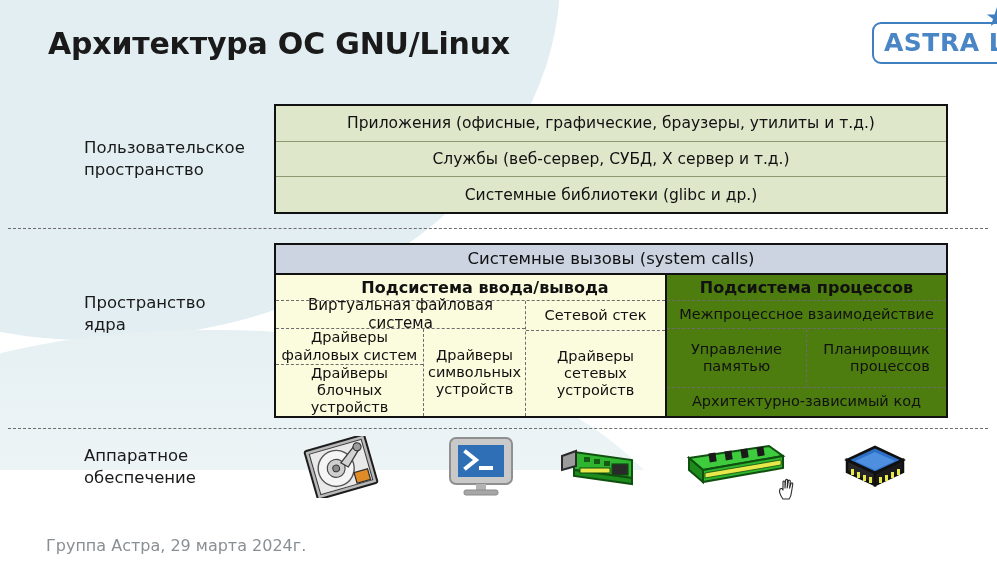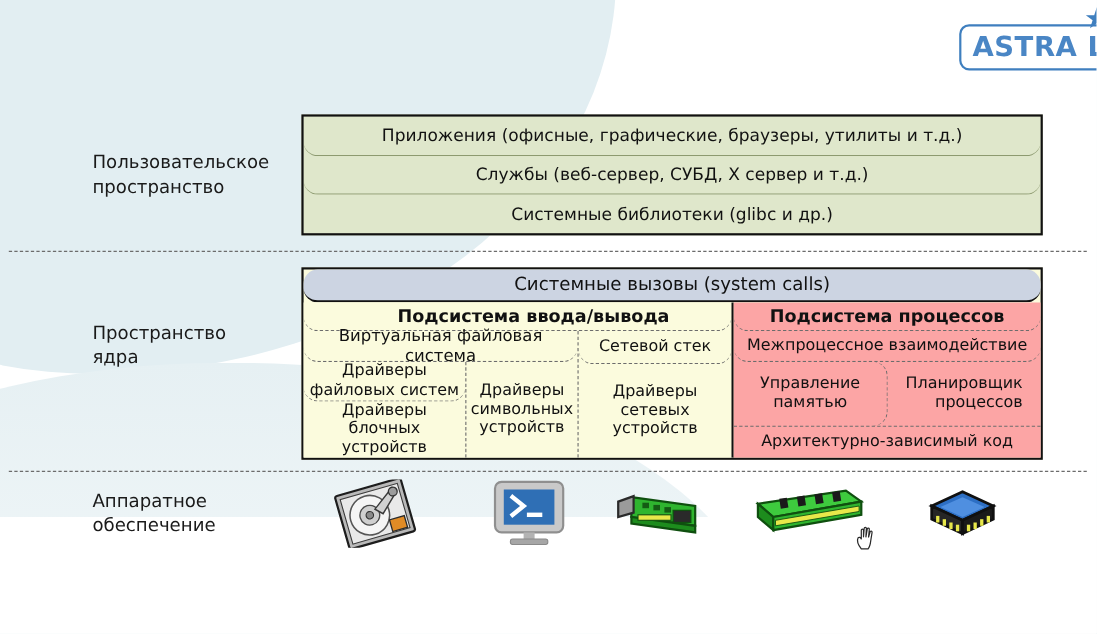--- a/index.html
+++ b/index.html
@@ -90,21 +90,20 @@
   }
   .cell {
     font-size: 15.5px;
     color: #111111;
     display: flex;
     align-items: center;
     justify-content: center;
     text-align: center;
     line-height: 1.18;
     padding: 0 4px;
-    border-radius: 13px;
   }
 
   
   #userspace {
     left: 274px; top: 104px; width: 674px; height: 110px;
     background: #dfe7cb;
     display: flex; flex-direction: column;
   }
   #userspace .cell { flex: 1 1 0; border-bottom: 1px solid #8d9a70; }
   #userspace .cell:last-child { border-bottom: none; }
@@ -143,21 +142,21 @@
   #io-a1 .cell { flex: 1 1 0; font-size: 14.5px; }
   #io-a1 .cell:first-child { border-bottom: 1px dashed #6c6c6c; }
   #io-a2 { flex: 1; font-size: 14.5px; }
   #io-col-c { flex: 1; display: flex; flex-direction: column; }
   #io-c1 { height: 30px; border-bottom: 1px dashed #6c6c6c; font-size: 14.5px; }
   #io-c2 { flex: 1; font-size: 14.5px; }
 
   
   #proc-sub {
     flex: 1;
-    background: #fca5a5;
+    background: #4d7c0f;
     display: flex; flex-direction: column;
   }
   #proc-title {
     height: 26px; font-weight: bold; font-size: 16px;
     border-bottom: 1px dashed #6c6c6c;
   }
   #proc-ipc { height: 28px; border-bottom: 1px dashed #6c6c6c; font-size: 14.5px; }
   #proc-mid { flex: 1; display: flex; border-bottom: 1px dashed #6c6c6c; }
   #proc-mem { flex: 1; border-right: 1px dashed #6c6c6c; font-size: 14.5px; }
   #proc-sched { flex: 1; font-size: 14.5px; text-align: right; }
@@ -182,20 +181,21 @@
 </style>
 </head>
 <body>
 
 <div id="slide">
 
   <div class="blob" id="blob-top"></div>
   <div class="blob" id="blob-bottom"></div>
   <div class="blob" id="blob-bottom-fade"></div>
 
+  <div id="title">Архитектура ОС GNU/Linux</div>
 
   <div id="logo">
     <span id="logo-text">ASTRA LIN</span>
   </div>
   <div id="logo-star">★</div>
 
   <div class="zone-label" id="label-user">Пользовательское<br>пространство</div>
   <div class="zone-label" id="label-kernel">Пространство<br>ядра</div>
   <div class="zone-label" id="label-hw">Аппаратное<br>обеспечение</div>
 
@@ -318,14 +318,15 @@
       <rect x="54" y="25" width="3" height="6" fill="#e8e84a"></rect>
     </svg>
   </div>
 
   <div id="cursor">
     <svg width="22" height="26" viewBox="0 0 22 26">
       <path d="M6 22 C3 18 2 14 3 12 C4 11 5.5 11.5 6 13 L6 5 C6 3.6 8 3.6 8 5 L8 11 L8.6 3.4 C8.7 2 10.7 2.1 10.6 3.5 L10.2 11 L11.4 4 C11.6 2.7 13.5 3 13.3 4.3 L12.6 11.2 L14 6.5 C14.3 5.3 16 5.7 15.8 7 L14.6 14.5 C14.2 18 13.4 20.5 12.2 22 Z" fill="#ffffff" stroke="#2a2a2a" stroke-width="1.1" stroke-linejoin="round"></path>
     </svg>
   </div>
 
+  <div id="footer">Группа Астра, 29 марта 2024г.</div>
 
 </div>
 
 </body></html>

